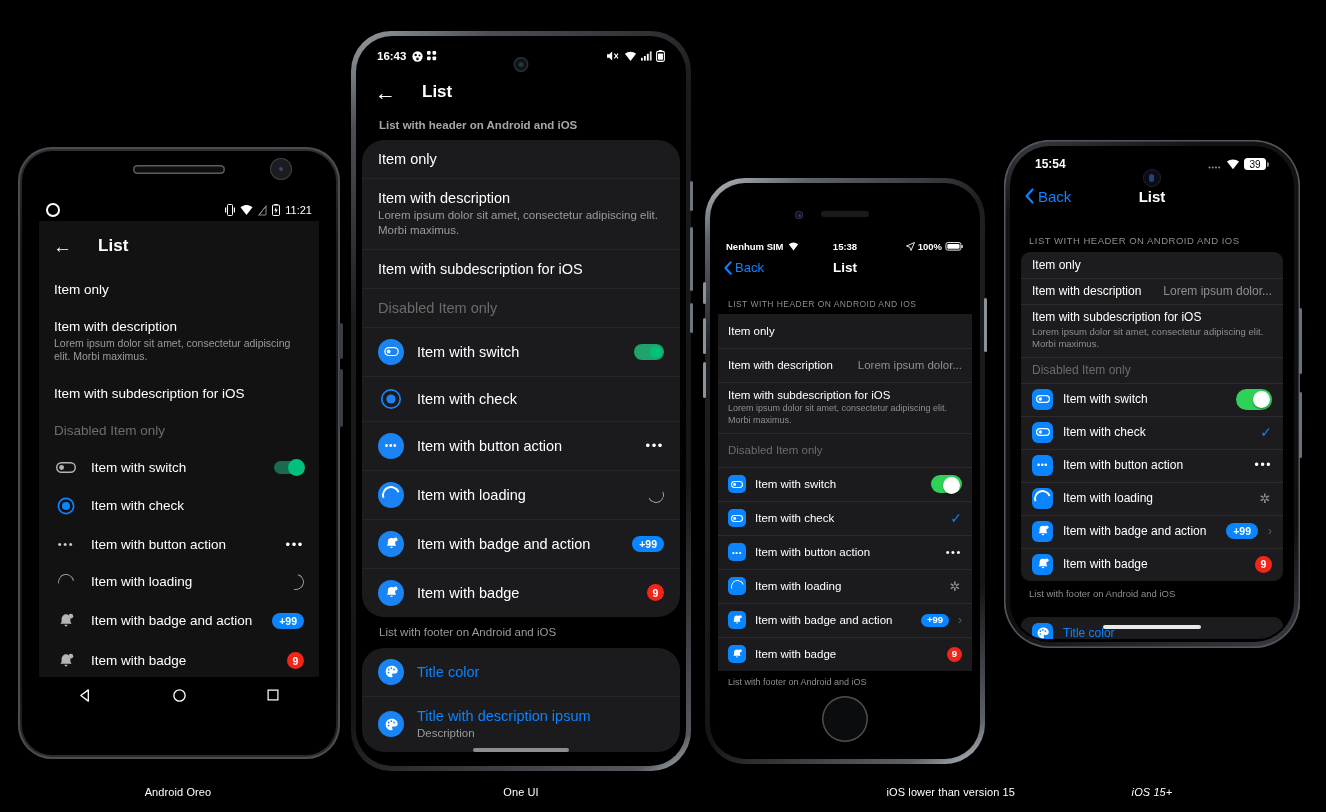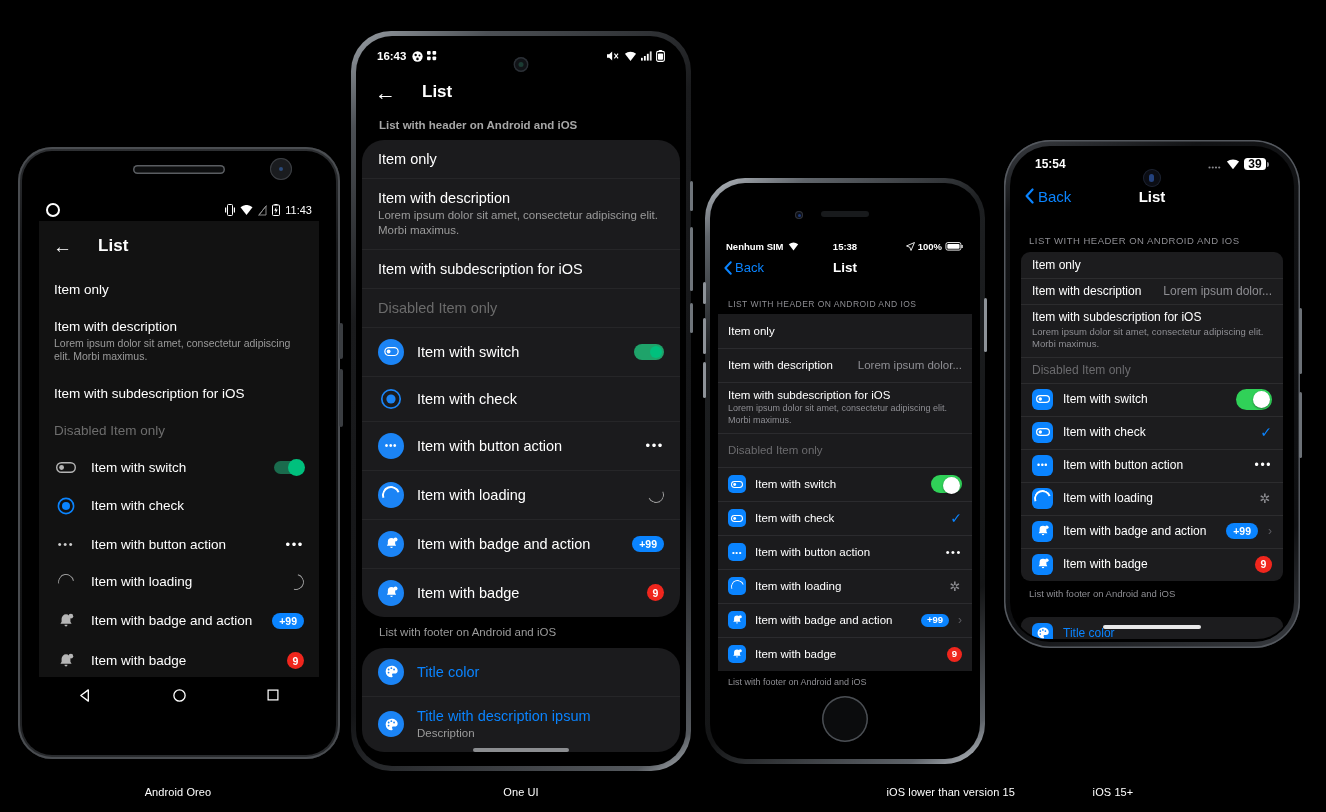--- a/index.html
+++ b/index.html
@@ -196,21 +196,21 @@
             </svg>
           <svg width="9" height="11" viewBox="0 0 9 11">
               <path d="M8 1 1 10h7z" fill="none" stroke="#8a8a8a"></path>
               <path d="M0.5 10.5 8.5 0.5" stroke="#8a8a8a"></path>
             </svg>
           <svg width="8" height="12" viewBox="0 0 8 12">
               <rect x="0.5" y="1" width="7" height="10.5" rx="1" fill="none" stroke="#fff"></rect>
               <rect x="2.5" y="0" width="3" height="1.3" fill="#fff"></rect>
               <path d="M4.4 2.8 2.2 6.8h1.6L3.4 9.8 5.8 5.6H4.1z" fill="#fff"></path>
             </svg>
-          <span>11:43</span>
+          <span>11:21</span>
         </span>
       </div>
 
       <div class="or-appbar">
         <span style="font-size:19px;line-height:1;">←</span>
         <span class="title">List</span>
       </div>
 
       <div class="or-list">
         <div class="or-row">
@@ -680,21 +680,21 @@
               <circle cx="1.4" cy="8.3" r="1.2" fill="#8a8a8e"></circle>
               <circle cx="5" cy="8.3" r="1.2" fill="#8a8a8e"></circle>
               <circle cx="8.6" cy="8.3" r="1.2" fill="#8a8a8e"></circle>
               <circle cx="12.2" cy="8.3" r="1.2" fill="#8a8a8e"></circle>
             </svg>
           <svg width="14" height="11" viewBox="0 0 15 11">
               <path d="M7.5 10.6 1 2.4A10.4 10.4 0 0 1 14 2.4Z" fill="#fff"></path>
             </svg>
           <span style="display:inline-flex;align-items:center;">
             <span style="position:relative;display:inline-block;width:22px;height:12px;border-radius:3.5px;background:#fff;">
-              <span style="position:absolute;inset:0;display:flex;align-items:center;justify-content:center;color:#000;font-size:12px;font-weight:700;">39</span>
+              <span style="position:absolute;inset:0;display:flex;align-items:center;justify-content:center;color:#000;font-size:10px;font-weight:400;">39</span>
             </span>
             <span style="display:inline-block;width:2px;height:5px;background:#8a8a8e;border-radius:0 2px 2px 0;margin-left:1px;"></span>
           </span>
         </span>
       </div>
 
       <div class="i15-navbar">
         <span class="back">
           <svg width="9" height="16" viewBox="0 0 10 17">
               <path d="M8.4 1.2 1.8 8.5l6.6 7.3" fill="none" stroke="#0a84ff" stroke-width="2.4" stroke-linecap="round" stroke-linejoin="round"></path>
@@ -836,15 +836,15 @@
         </div>
       </div>
 
       <div class="gesture"></div>
     </div>
   </div>
 
   <div class="caption" style="left:58px;top:786px;width:240px;">Android Oreo</div>
   <div class="caption" style="left:401px;top:786px;width:240px;">One UI</div>
   <div class="caption" style="left:715px;top:786px;width:300px;text-align:right;">iOS lower than version 15</div>
-  <div class="caption" style="left:993px;top:786px;width:240px;">iOS 15+</div>
+  <div class="caption" style="left:1032px;top:786px;width:240px;font-style:italic;">iOS 15+</div>
 
 </div>
 
 </body></html>

